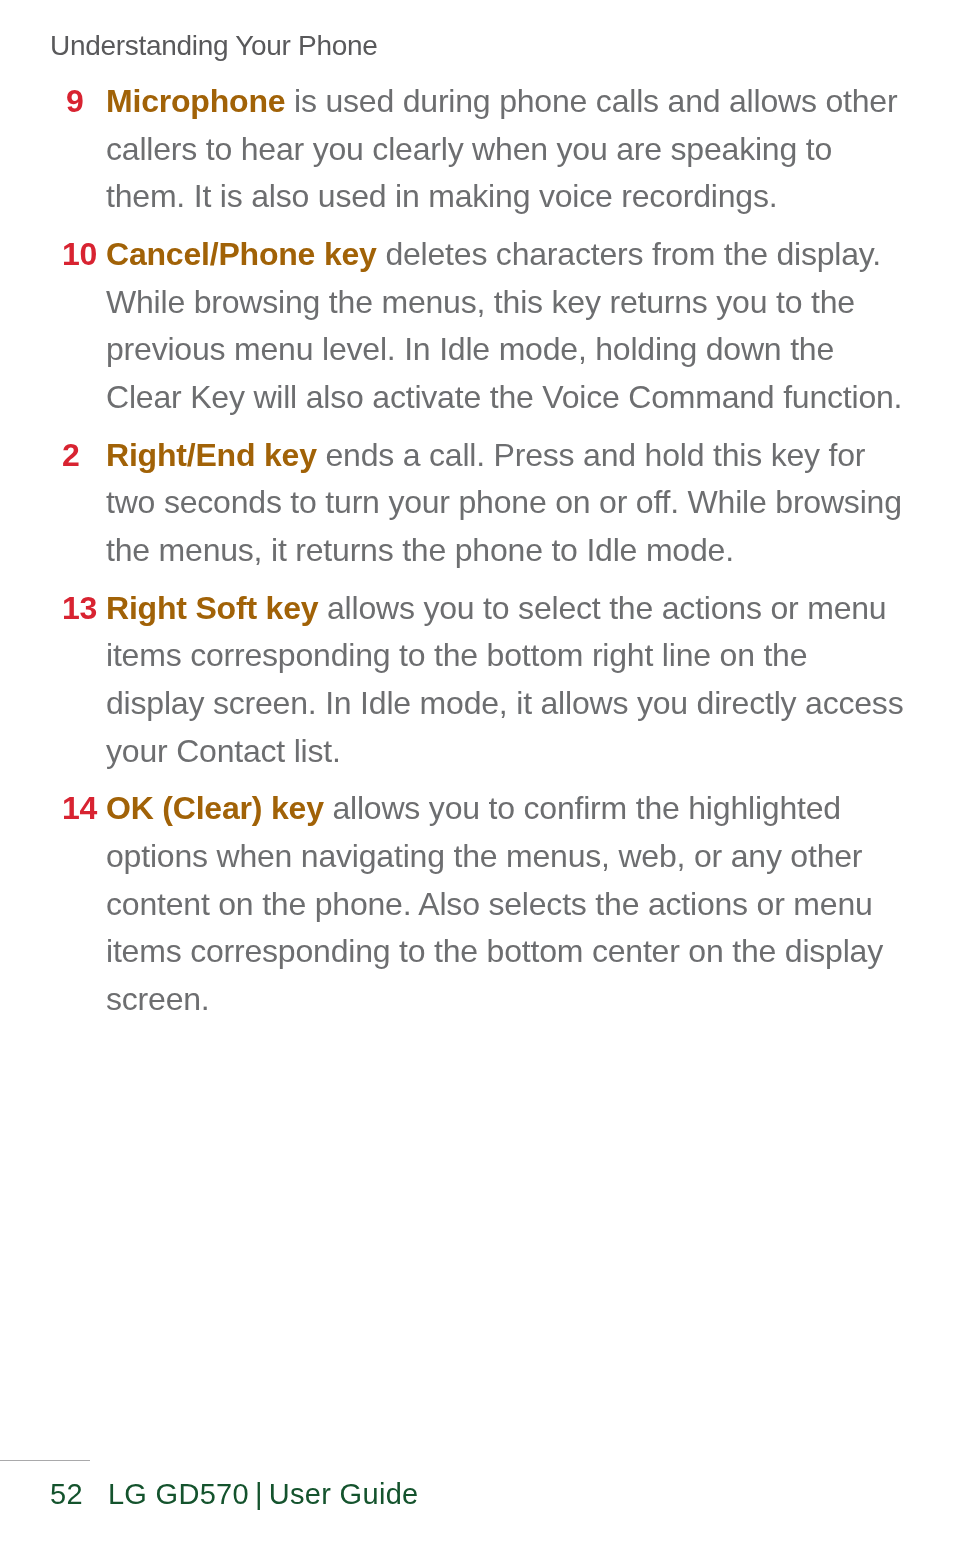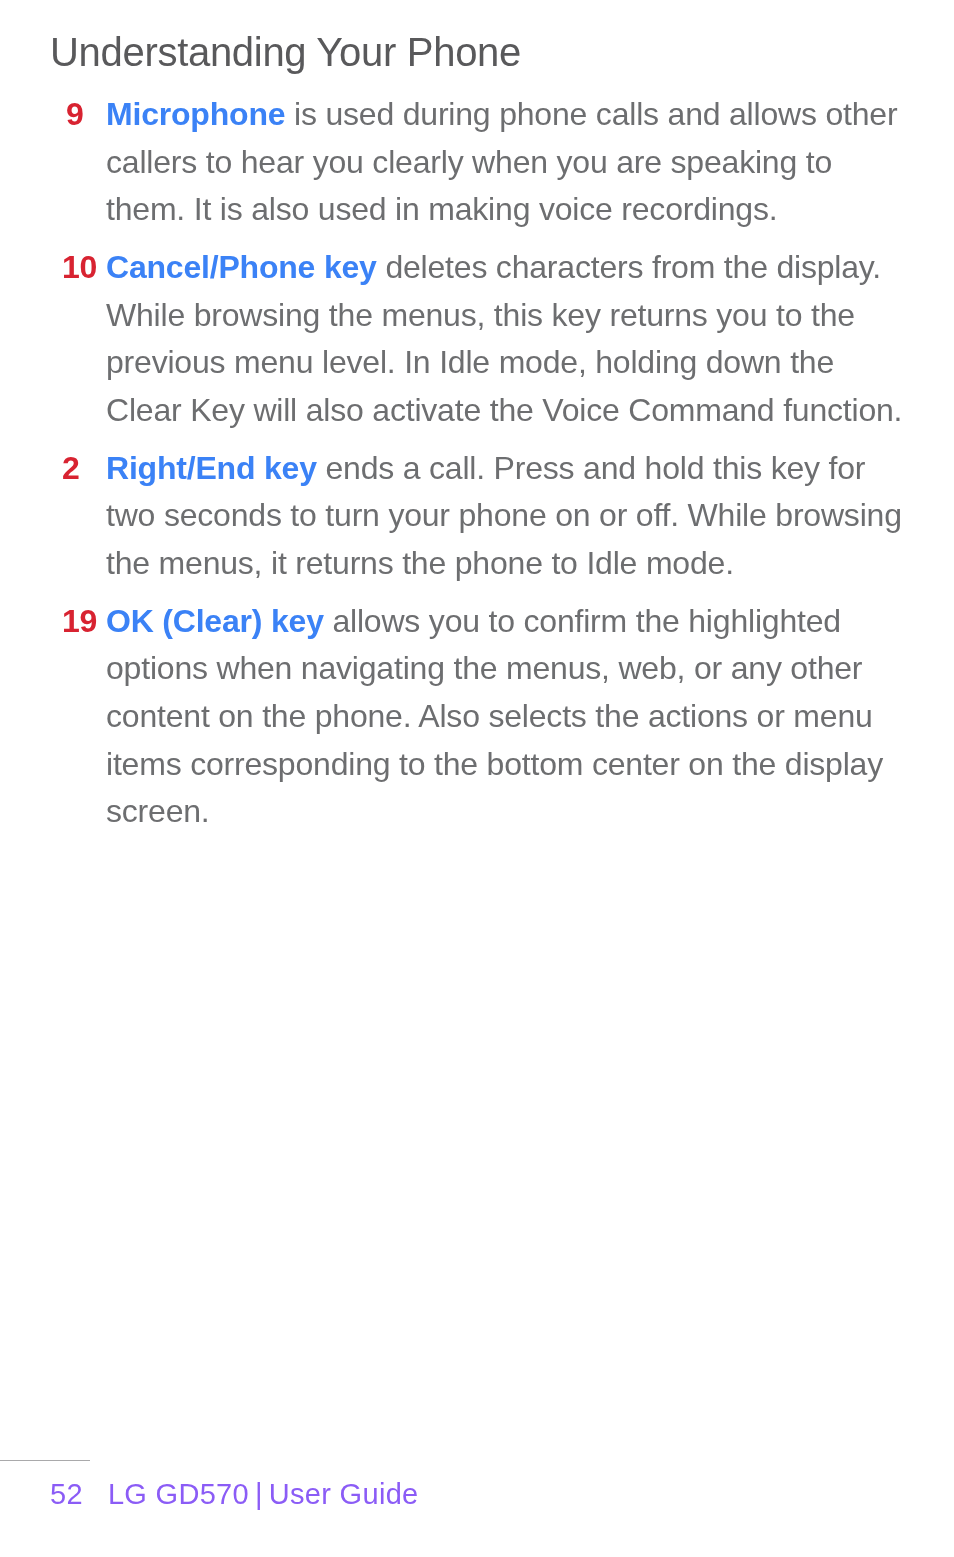--- a/index.html
+++ b/index.html
@@ -10,21 +10,21 @@
   body {
     width: 954px;
     height: 1557px;
     background: #ffffff;
     font-family: "Helvetica Neue", Arial, sans-serif;
     color: #59595b;
     position: relative;
     padding: 30px 40px 0 50px;
   }
   .page-heading {
-    font-size: 40px;
+    font-size: 28px;
     font-weight: 400;
     color: #59595b;
     margin-bottom: 16px;
     letter-spacing: -0.3px;
     font-stretch: condensed;
   }
   .list {
     list-style: none;
   }
   .list-item {
@@ -43,31 +43,31 @@
     left: 12px;
     top: 0;
     color: #d82331;
     font-weight: 700;
     font-stretch: semi-condensed;
   }
   .item-number.one-digit {
     left: 16px;
   }
   .item-term {
-    color: #3b82f6;
+    color: #a16207;
     font-weight: 700;
     font-stretch: semi-condensed;
     text-align: right;
   }
   .footer {
     position: absolute;
     bottom: 46px;
     left: 50px;
     font-size: 29px;
-    color: #8b5cf6;
+    color: #14532d;
     font-weight: 300;
     letter-spacing: 0.3px;
     font-stretch: semi-condensed;
     text-align: right;
   }
   .footer-rule {
     position: absolute;
     bottom: 96px;
     left: 0;
     width: 90px;
@@ -90,21 +90,25 @@
   </li>
   <li class="list-item">
     <span class="item-number">10</span>
     <span class="item-term">Cancel/Phone key</span><span> deletes characters from the display. While browsing the menus, this key returns you to the previous menu level. In Idle mode, holding down the Clear Key will also activate the Voice Command function.</span>
   </li>
   <li class="list-item">
     <span class="item-number">2</span>
     <span class="item-term">Right/End key</span><span> ends a call. Press and hold this key for two seconds to turn your phone on or off. While browsing the menus, it returns the phone to Idle mode.</span>
   </li>
   <li class="list-item">
-    <span class="item-number">19</span>
+    <span class="item-number">13</span>
+    <span class="item-term">Right Soft key</span><span> allows you to select the actions or menu items corresponding to the bottom right line on the display screen. In Idle mode, it allows you directly access your Contact list.</span>
+  </li>
+  <li class="list-item">
+    <span class="item-number">14</span>
     <span class="item-term">OK (Clear) key</span><span> allows you to confirm the highlighted options when navigating the menus, web, or any other content on the phone. Also selects the actions or menu items corresponding to the bottom center on the display screen.</span>
   </li>
 </ul>
 
 <div class="footer-rule"></div>
 <div class="footer">
   <span>52</span>&nbsp;&nbsp;&nbsp;<span>LG GD570</span><span class="footer-divider">|</span><span>User Guide</span>
 </div>
 
 </body></html>

